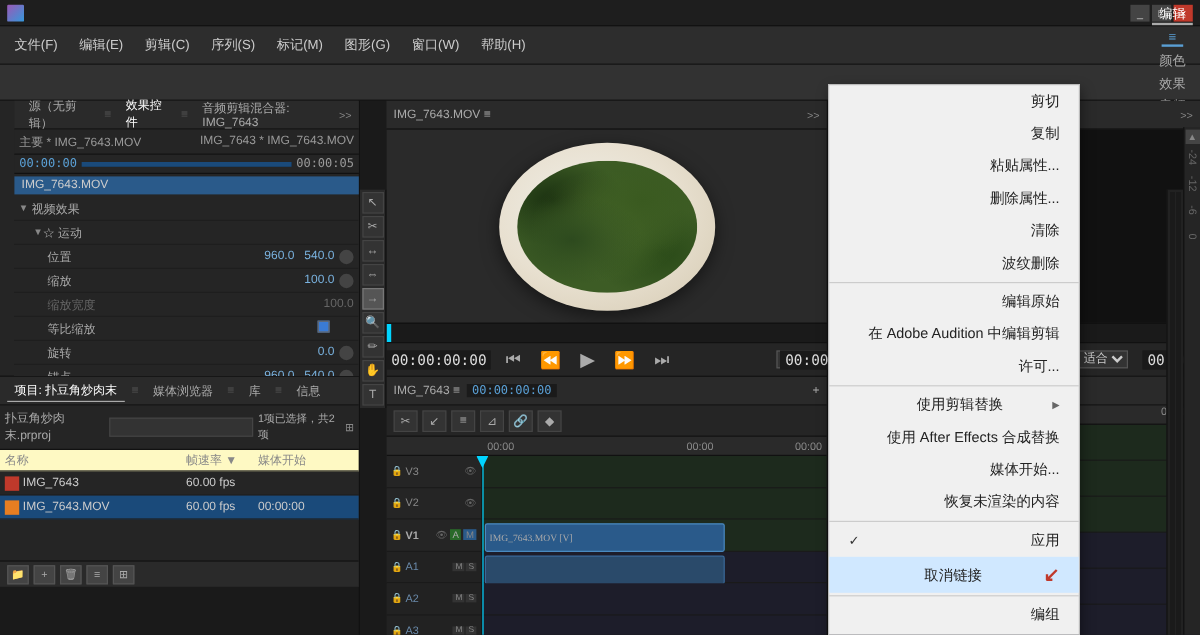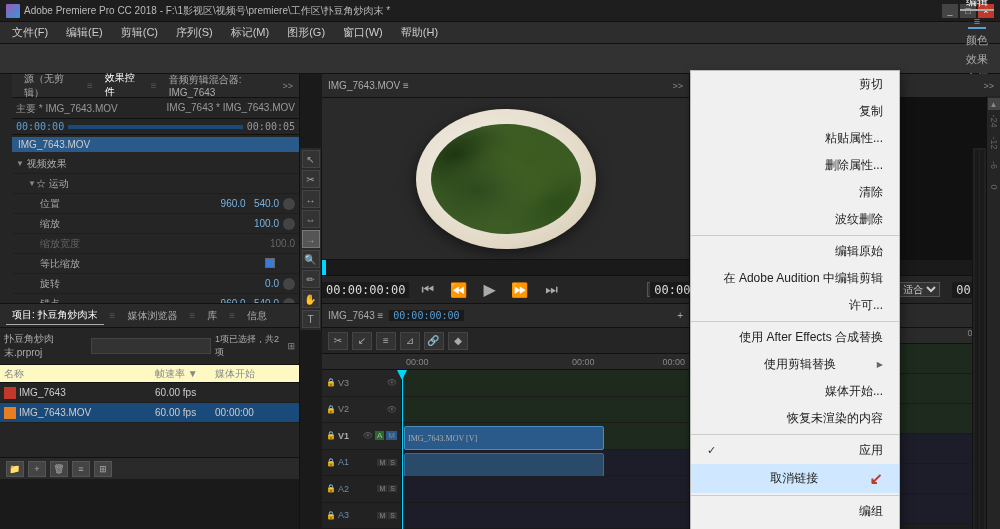--- a/index.html
+++ b/index.html
@@ -47,21 +47,21 @@
       font-size: 9px;
       cursor: pointer;
       background: #444;
       color: #ccc;
     }
     .title-btn.close { background: #c0392b; color: white; }
 
     
     #menubar {
       background: #2d2d2d;
-      height: 22px;
+      height: 32px;
       display: flex;
       align-items: center;
       padding: 0 4px;
       border-bottom: 1px solid #111;
       gap: 2px;
     }
     .menu-item {
       padding: 2px 8px;
       cursor: pointer;
       font-size: 11px;
@@ -646,21 +646,20 @@
       bottom: 0;
       width: 100%;
       background: linear-gradient(to top, #2ecc71 0%, #f1c40f 70%, #e74c3c 90%);
     }
   </style>
 </head>
 <body>
 
 <div id="titlebar">
   <div id="titlebar-icon"></div>
-  <span>Adobe Premiere Pro CC 2018 - F:\1影视区\视频号\premiere\工作区\扑豆角炒肉末 *</span>
   <div id="titlebar-controls">
     <div class="title-btn">_</div>
     <div class="title-btn">□</div>
     <div class="title-btn close">×</div>
   </div>
 </div>
 
 <div id="menubar">
 <div class="menu-item">文件(F)</div>
     <div class="menu-item">编辑(E)</div>
@@ -1042,27 +1041,27 @@
     </div>
     <div class="ctx-item">
       <span style="margin-right: 4px; display: inline-block; width: 12px;"></span>
       <span>在 Adobe Audition 中编辑剪辑</span>
     </div>
     <div class="ctx-item">
       <span style="margin-right: 4px; display: inline-block; width: 12px;"></span>
       <span>许可...</span>
     </div>
     <div class="ctx-separator"></div>
+    <div class="ctx-item has-arrow">
+      <span style="margin-right: 4px; display: inline-block; width: 12px;"></span>
+      <span>使用剪辑替换</span>
+    </div>
     <div class="ctx-item">
       <span style="margin-right: 4px; display: inline-block; width: 12px;"></span>
       <span>使用 After Effects 合成替换</span>
-    </div>
-    <div class="ctx-item has-arrow">
-      <span style="margin-right: 4px; display: inline-block; width: 12px;"></span>
-      <span>使用剪辑替换</span>
     </div>
     <div class="ctx-item">
       <span style="margin-right: 4px; display: inline-block; width: 12px;"></span>
       <span>媒体开始...</span>
     </div>
     <div class="ctx-item">
       <span style="margin-right: 4px; display: inline-block; width: 12px;"></span>
       <span>恢复未渲染的内容</span>
     </div>
     <div class="ctx-separator"></div>

